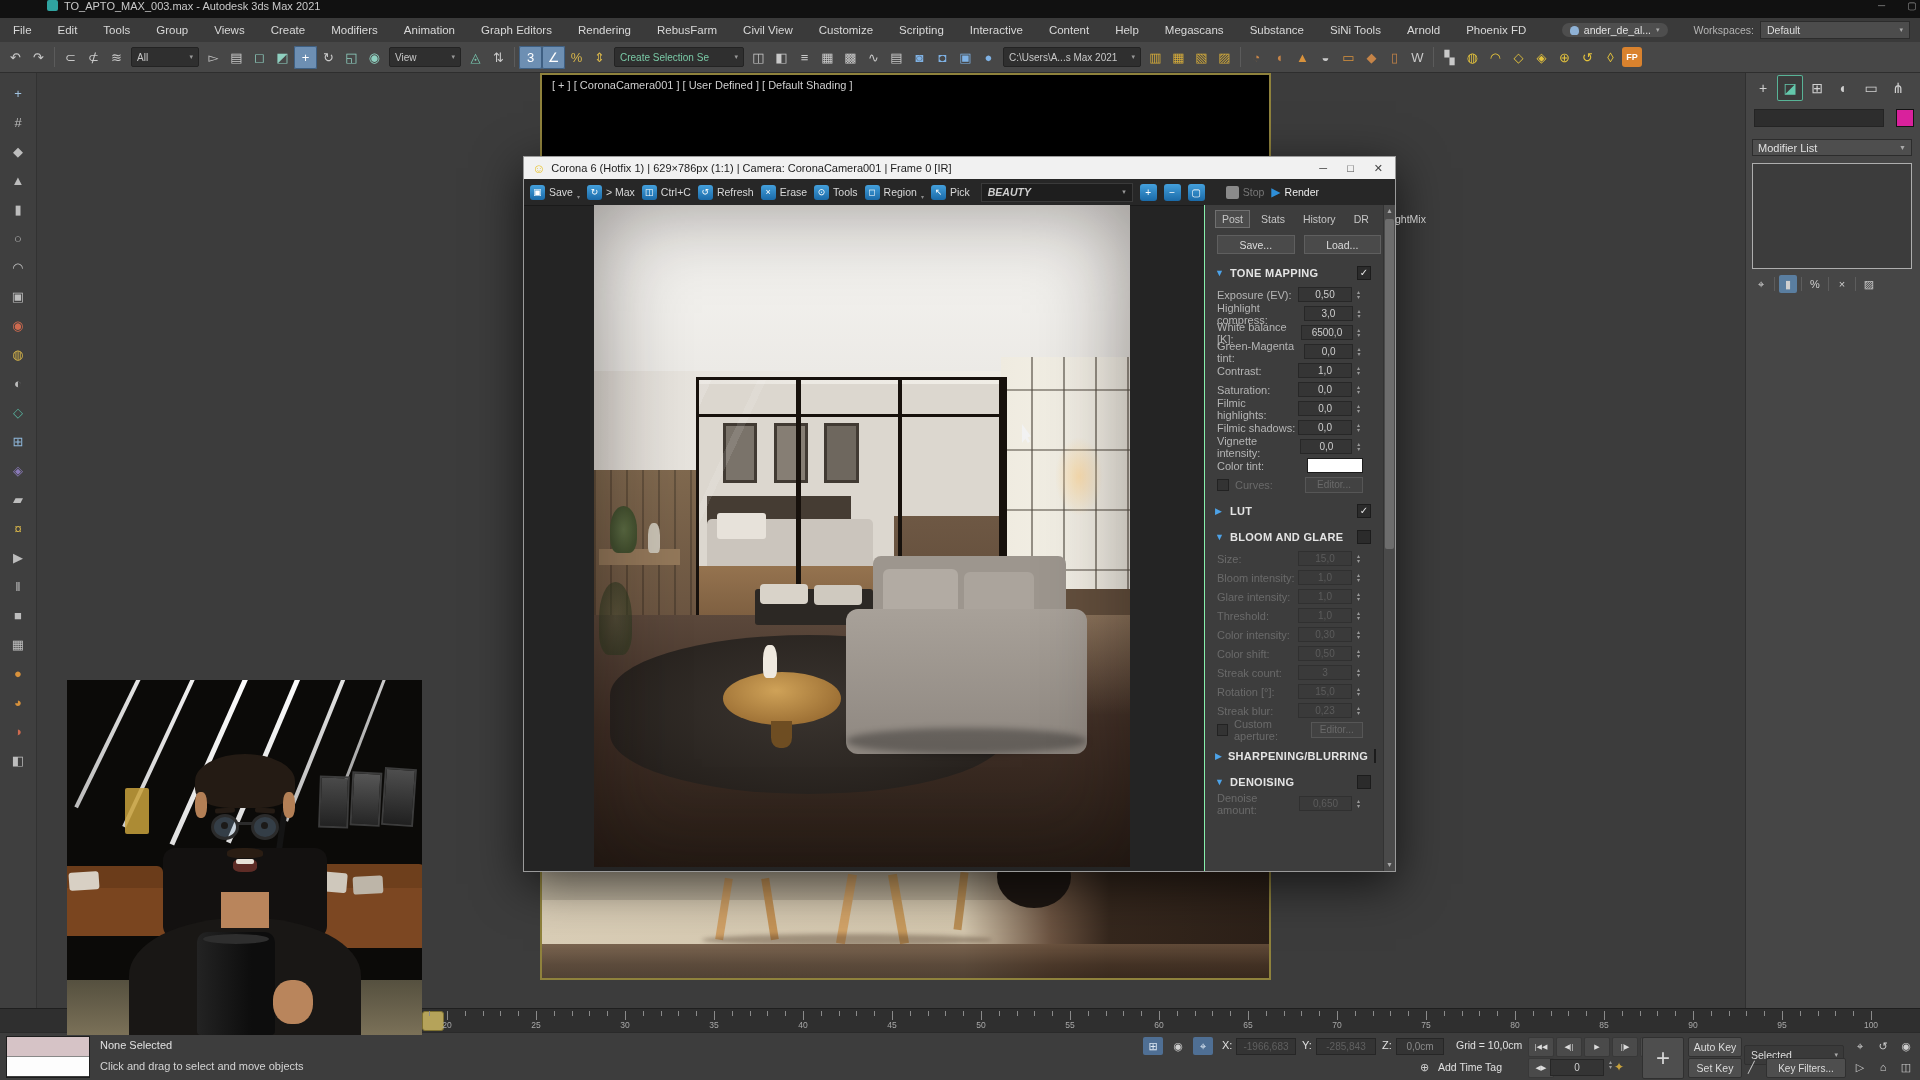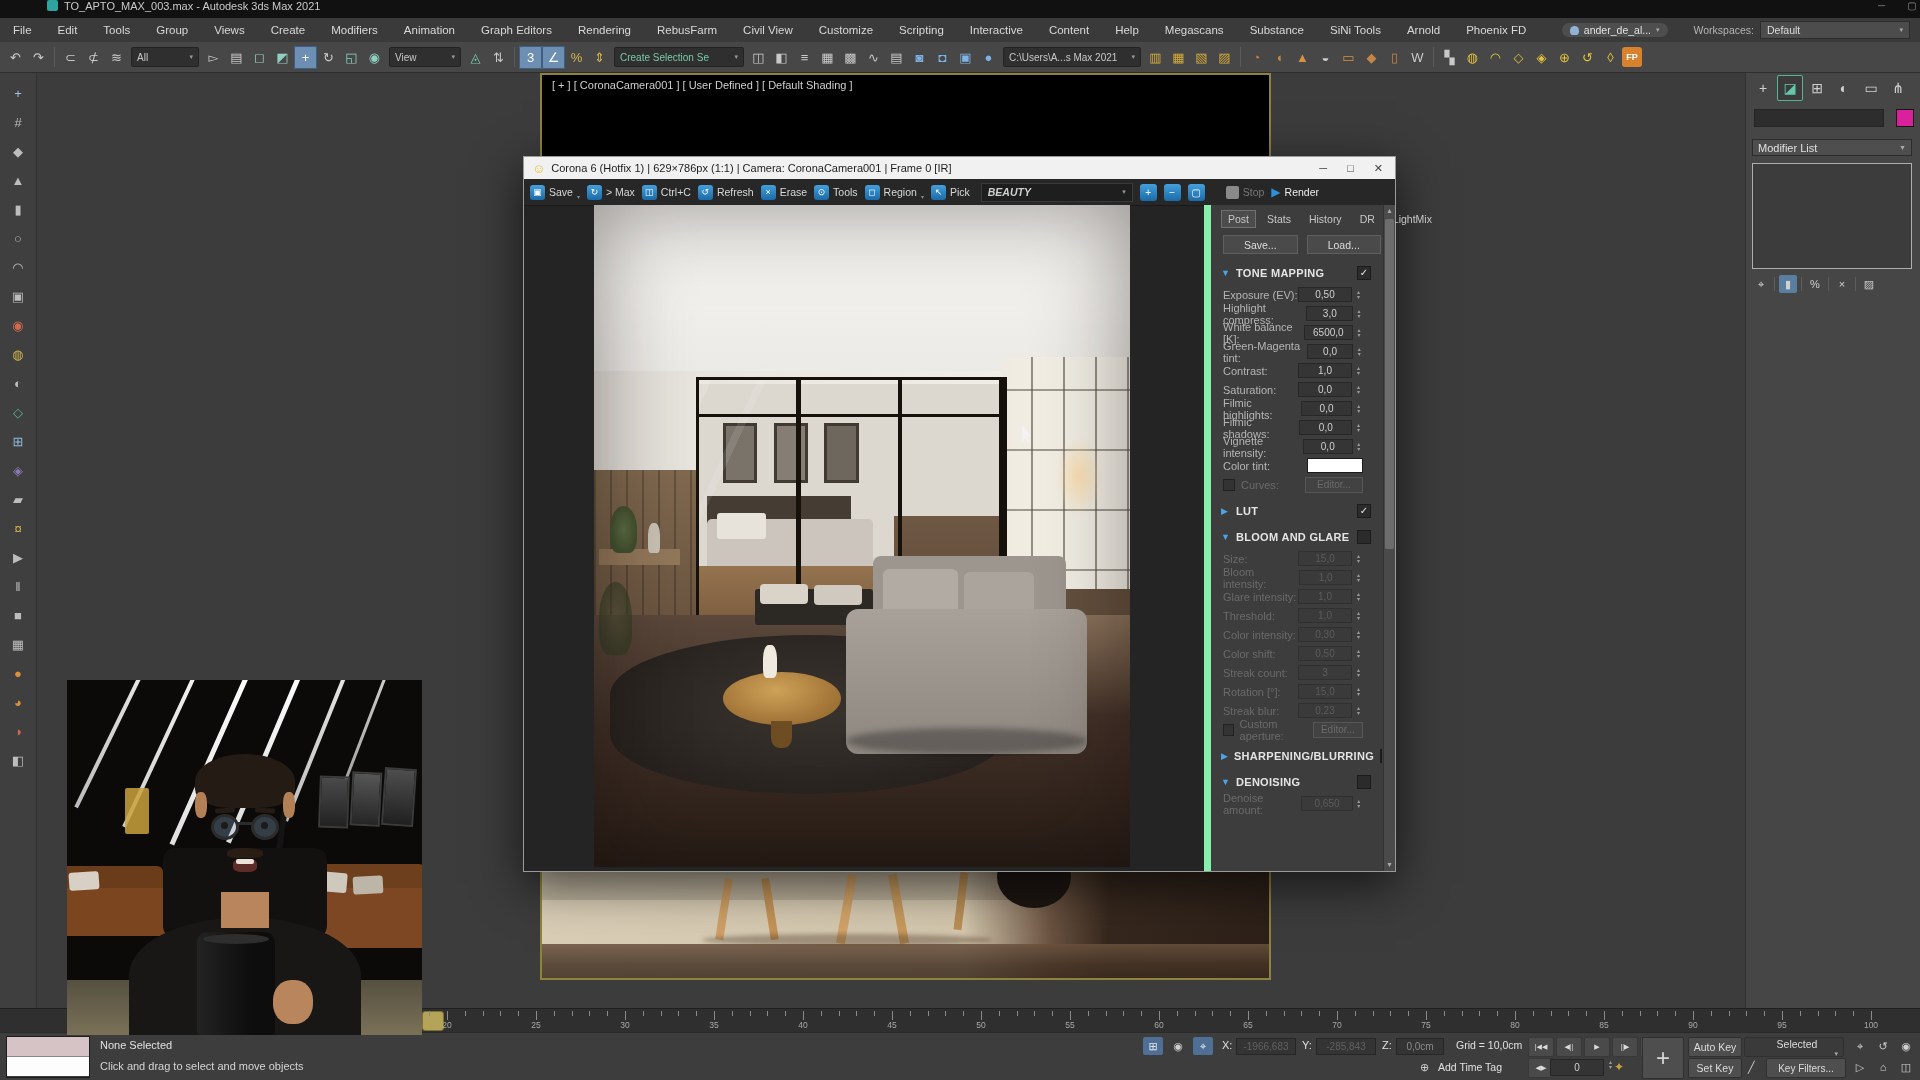--- a/index.html
+++ b/index.html
@@ -99,21 +99,21 @@
       display:flex;align-items:center;justify-content:center;}
   #cor-stop{display:flex;align-items:center;gap:4px;margin-left:14px;}
   #cor-stop .sq{width:13px;height:13px;background:#8a8a8a;border-radius:2px;}
   #cor-stop .lb{font-size:10.5px;color:#777;}
   #cor-render{display:flex;align-items:center;gap:4px;}
   #cor-render .tri{color:#2e8fd8;font-size:12px;}
   #cor-render .lb{font-size:10.5px;color:#ececec;}
   #render-image{position:absolute;left:70px;top:48px;width:536px;height:662px;background:#ece9e4;overflow:hidden;}
   .ri{position:absolute;}
   
-  #cor-panel{position:absolute;left:680px;top:48px;width:191px;height:666px;background:#3d3d3d;border-left:7px solid #86efac;box-sizing:border-box;}
+  #cor-panel{position:absolute;left:680px;top:48px;width:191px;height:666px;background:#3d3d3d;border-left:1px solid #86efac;box-sizing:border-box;}
   #cor-tabs{display:flex;align-items:center;gap:4px;padding:5px 14px 4px 10px;}
   .cr-tab{font-size:10.5px;color:#c6c6c6;padding:2px 6px;border:1px solid transparent;}
   .cr-tab.active{background:#4c4c4c;border:1px solid #707070;}
   #cor-saveload{display:flex;gap:9px;padding:3px 14px 2px 12px;}
   .cr-btn{width:78px;height:17px;background:#4a4a4a;border:1px solid #5f5f5f;color:#dcdcdc;font-size:10.5px;
           display:flex;align-items:center;justify-content:center;}
   .cr-header{display:flex;align-items:center;gap:6px;height:18px;margin:8px 24px 3px 10px;}
   .cr-arrow{color:#4da3e8;font-size:9px;width:9px;}
   .cr-title{font-weight:bold;font-size:11px;color:#e4e4e4;letter-spacing:.3px;}
   .cr-check{margin-left:auto;width:12px;height:12px;background:#2b2b2b;border:1px solid #1c1c1c;color:#e8e8e8;
@@ -504,21 +504,21 @@
     <div class="st-field" style="left:1550px;top:26px;width:52px;color:#cfcfcf;">0</div>
     <div class="cr-spin" style="position:absolute;left:1604px;top:27px;">
         <span>▴</span>
         <span>▾</span>
       </div>
     <div class="st-txt" style="left:1614px;top:27px;color:#c8a23c;font-size:12px;">✦</div>
 
     <div class="st-btn" style="left:1642px;top:4px;width:40px;height:40px;font-size:24px;color:#d8d8d8;">+</div>
     <div class="st-btn" style="left:1688px;top:4px;width:52px;">Auto Key</div>
     <div class="st-btn" style="left:1688px;top:25px;width:52px;">Set Key</div>
-    <div class="st-btn" style="left:1744px;top:4px;width:92px;justify-content:space-between;padding-left:6px;background:#3a3a3a;flex-direction:column;">
+    <div class="st-btn" style="left:1744px;top:12px;width:92px;justify-content:center;padding-left:6px;background:#3a3a3a;">
       <span>Selected</span>
       <span style="margin-left:auto;padding-right:5px;font-size:7px;color:#aaa;">▾</span>
     </div>
     <div class="st-txt" style="left:1748px;top:28px;color:#c9c9c9;">╱</div>
     <div class="st-btn" style="left:1766px;top:25px;width:78px;font-size:10px;">Key Filters...</div>
     <div id="navs1" style="left:1850px;top:4px;">
         <div class="st-ico">⌖</div>
         <div class="st-ico">↺</div>
         <div class="st-ico">◉</div>
         <div class="st-ico">◳</div>

